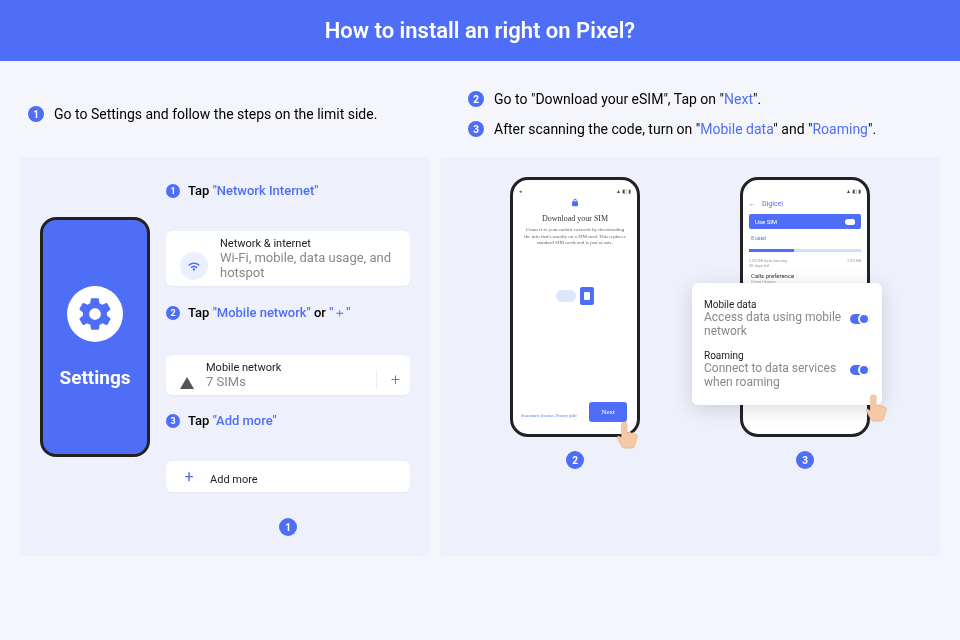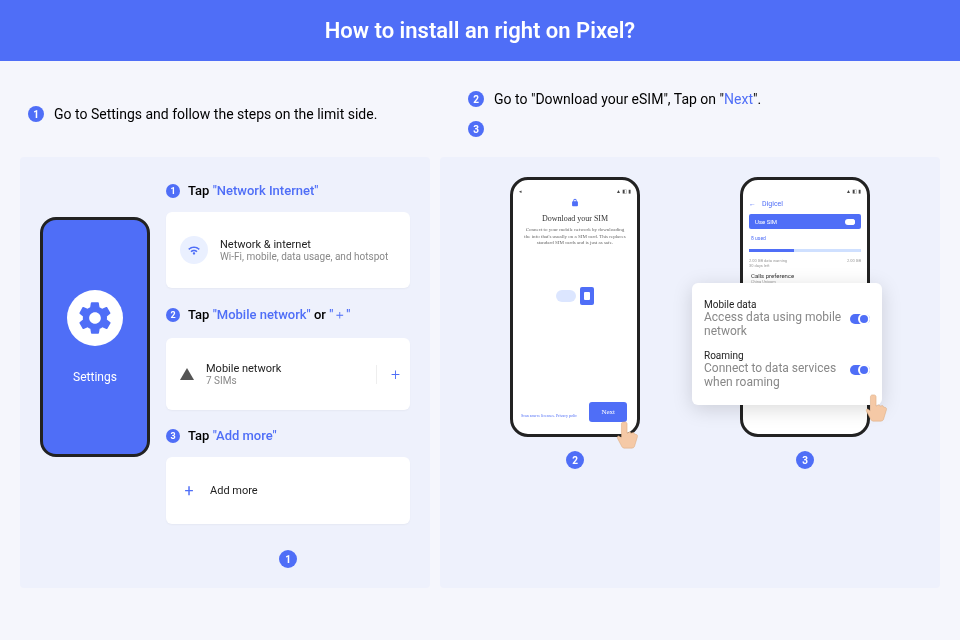--- a/index.html
+++ b/index.html
@@ -12,30 +12,30 @@
   .bullet { width: 16px; height: 16px; border-radius: 50%; background: #4f6ef7; color: #fff; font-size: 10px; font-weight: 700; display: inline-flex; align-items: center; justify-content: center; flex-shrink: 0; }
   .panels { display: flex; gap: 10px; padding: 10px 20px 20px 20px; }
   .panel { background: #eef1fc; border-radius: 4px; padding: 20px; }
   .panel-left { width: 410px; display: flex; gap: 16px; }
   .panel-right { flex: 1; display: flex; justify-content: space-around; align-items: flex-start; position: relative; }
 
   
   .phone-settings { width: 110px; height: 240px; border: 3px solid #222; border-radius: 16px; background: #4f6ef7; display: flex; flex-direction: column; align-items: center; justify-content: center; color: #fff; margin-top: 40px; }
   .gear-circle { width: 56px; height: 56px; border-radius: 50%; background: #fff; display: flex; align-items: center; justify-content: center; margin-bottom: 24px; }
   .gear-circle svg { width: 40px; height: 40px; fill: #4f6ef7; }
-  .phone-settings-label { font-size: 12px; font-weight: 400; }
+  .phone-settings-label { font-size: 19px; font-weight: 700; }
 
   .substeps { flex: 1; display: flex; flex-direction: column; gap: 12px; position: relative; }
   .substep-head { display: flex; align-items: center; gap: 8px; font-size: 13px; font-weight: 500; margin-top: 6px; }
   .hl { color: #4f6ef7; }
   .sm-bullet { width: 14px; height: 14px; border-radius: 50%; background: #4f6ef7; color: #fff; font-size: 9px; font-weight: 700; display: inline-flex; align-items: center; justify-content: center; flex-shrink: 0; }
-  .card { background: #fff; border-radius: 6px; padding: 24px 14px; display: flex; align-items: center; gap: 12px; margin-top: 2px; box-shadow: 0 1px 2px rgba(0,0,0,0.04); }
+  .card { background: #fff; border-radius: 6px; padding: 6px 14px; display: flex; align-items: flex-end; gap: 12px; margin-top: 21px; box-shadow: 0 1px 2px rgba(0,0,0,0.04); }
   .card .info { flex: 1; }
   .card .title { font-size: 11px; color: #222; }
-  .card .sub { font-size: 10px; color: #888; }
+  .card .sub { font-size: 13px; color: #888; }
   .card .plus { width: 20px; text-align: center; color: #4f6ef7; font-size: 16px; font-weight: 300; border-left: 1px solid #eee; padding-left: 14px; }
   .icon-circle { width: 28px; height: 28px; border-radius: 50%; background: #eaf0ff; display: flex; align-items: center; justify-content: center; }
   .icon-circle svg { width: 14px; height: 14px; fill: #4f6ef7; }
   .tri { width: 0; height: 0; border-left: 7px solid transparent; border-right: 7px solid transparent; border-bottom: 12px solid #555; }
 
   
   .phone { width: 130px; height: 260px; border: 3px solid #222; border-radius: 18px; background: #fff; position: relative; overflow: visible; padding: 8px 6px; font-size: 6px; color: #333; }
   .phone .statusbar { display: flex; justify-content: space-between; font-size: 5px; color: #444; margin-bottom: 4px; }
   .phone .center { text-align: center; }
   .lock-icon { width: 10px; height: 10px; margin: 0 auto 6px; }
@@ -85,20 +85,23 @@
   </div>
   <div class="steps-right">
     <div class="step-line">
       <span class="bullet">2</span>
       <span>
         <span>Go to "Download your eSIM", Tap on "</span><span class="hl">Next</span><span>".</span>
       </span>
     </div>
     <div class="step-line">
       <span class="bullet">3</span>
+      <span>
+        <span>After scanning the code, turn on "</span><span class="hl">Mobile data</span><span>" and "</span><span class="hl">Roaming</span><span>".</span>
+      </span>
     </div>
   </div>
 </div>
 
 <div class="panels">
 
   <div class="panel panel-left">
     <div class="phone-settings">
       <div class="gear-circle">
         <svg viewBox="0 0 24 24">

